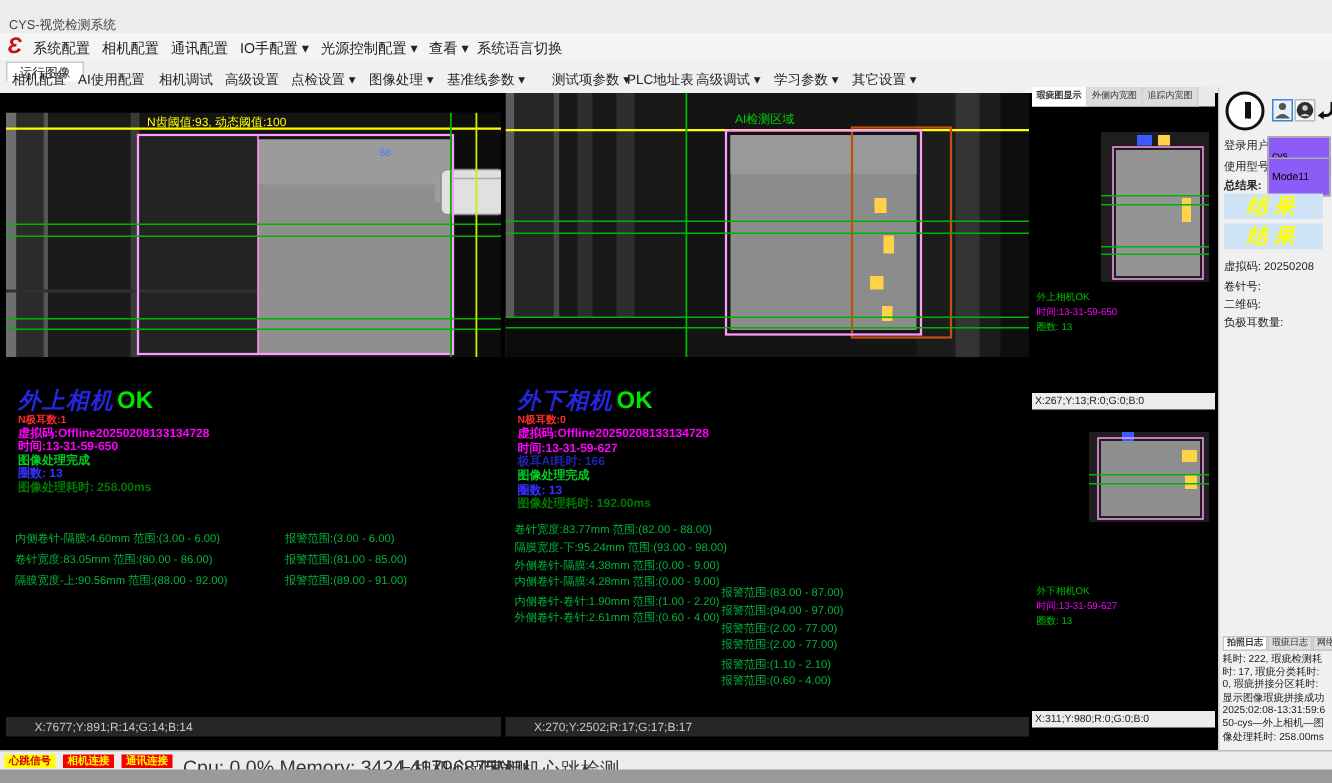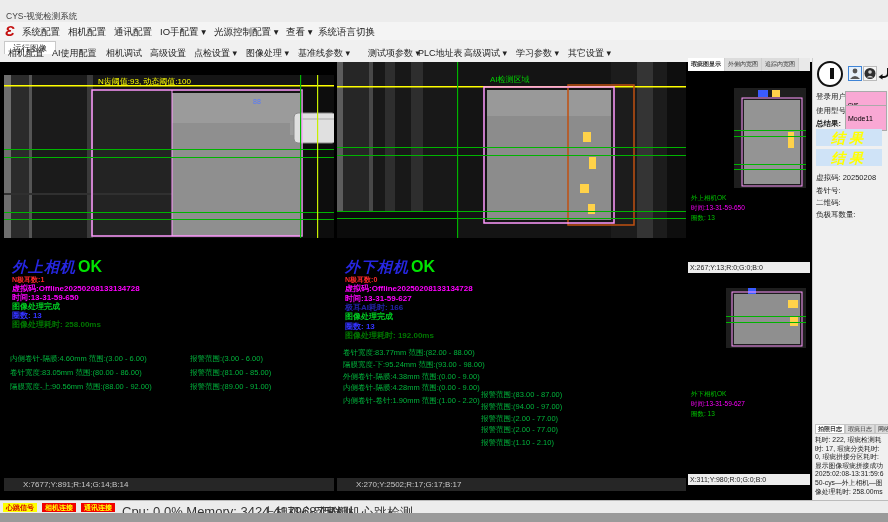--- a/index.html
+++ b/index.html
@@ -47,21 +47,21 @@
   .sidebar{position:absolute;left:812px;top:-4px;width:76px;height:442px;background:#f0f0f0;border-left:1px solid #cfcfcf;box-sizing:border-box;}
   .pausebtn{position:absolute;left:4px;top:3px;width:26px;height:26px;border-radius:50%;border:2.5px solid #111;background:#fff;padding:0;cursor:pointer;}
   .pausebtn .bars{position:absolute;left:7px;top:5px;width:8px;height:11px;}
   .pausebtn .bars i{position:absolute;top:0;width:2.5px;height:11px;background:#111;}
   .pausebtn .bars i:last-child{left:5.5px;}
   .minibtn{position:absolute;top:8px;width:14px;height:15px;padding:0;border:1px solid #bbb;background:#f6f6f6;cursor:pointer;}
   .minibtn.active{border:1px solid #3f84d6;background:#e7f1fb;}
   .minibtn.plain{border:none;background:transparent;}
   .srow{position:absolute;left:3px;font-size:7.5px;color:#222;white-space:nowrap;}
   .srow .lbl{display:inline-block;}
-  .sinput{position:absolute;height:26px;width:42px;font-size:7px;border:1px solid #aaa;background:#f9a8d4;padding:0 2px;box-sizing:border-box;}
+  .sinput{position:absolute;height:26px;width:42px;font-size:7px;border:1px solid #aaa;background:#8b5cf6;padding:0 2px;box-sizing:border-box;}
   .resultbox{position:absolute;left:3px;width:66px;height:17px;background:#cfe3f7;text-align:center;}
   .resultbox span{font-size:14px;font-weight:bold;font-style:italic;color:#ffff00;line-height:17px;letter-spacing:4px;}
   .logtabs{position:absolute;left:2px;width:72px;height:10px;display:flex;}
   .logtabs .lt{font-size:6px;color:#333;background:#ddd;border:1px solid #c5c5c5;line-height:8px;padding:0 2px;white-space:nowrap;}
   .logtabs .lt.sel{background:#fff;font-weight:bold;}
   .logtext{position:absolute;left:2px;width:71px;font-size:6.8px;line-height:8.6px;color:#222;
            word-break:break-all;white-space:normal;}
   
   .statusbar{position:absolute;left:0;top:500px;width:888px;height:13px;background:#ececec;border-top:1px solid #bbb;}
   .badge{position:absolute;top:2px;height:9px;font-size:7px;font-weight:bold;line-height:9px;padding:0 3px;}
@@ -221,20 +221,24 @@
         <span class="malarm">报警范围:(2.00 - 77.00)</span>
       </div>
       <div class="mrow" style="top:321px">
         <span class="mname">内侧卷针-隔膜:4.28mm 范围:(0.00 - 9.00)</span>
         <span class="malarm">报警范围:(2.00 - 77.00)</span>
       </div>
       <div class="mrow" style="top:334px">
         <span class="mname">内侧卷针-卷针:1.90mm 范围:(1.00 - 2.20)</span>
         <span class="malarm">报警范围:(1.10 - 2.10)</span>
       </div>
+      <div class="mrow" style="top:345px">
+        <span class="mname">外侧卷针-卷针:2.61mm 范围:(0.60 - 4.00)</span>
+        <span class="malarm">报警范围:(0.60 - 4.00)</span>
+      </div>
 
       <div class="coordsbar" style="top:416px">X:270;Y:2502;R:17;G:17;B:17</div>
     </div>
 
     <div class="thumbcol">
       <div class="thumbtabs">
         <span class="tt sel">瑕疵图显示</span>
         <span class="tt">外侧内宽图</span>
         <span class="tt">追踪内宽图</span>
       </div>

